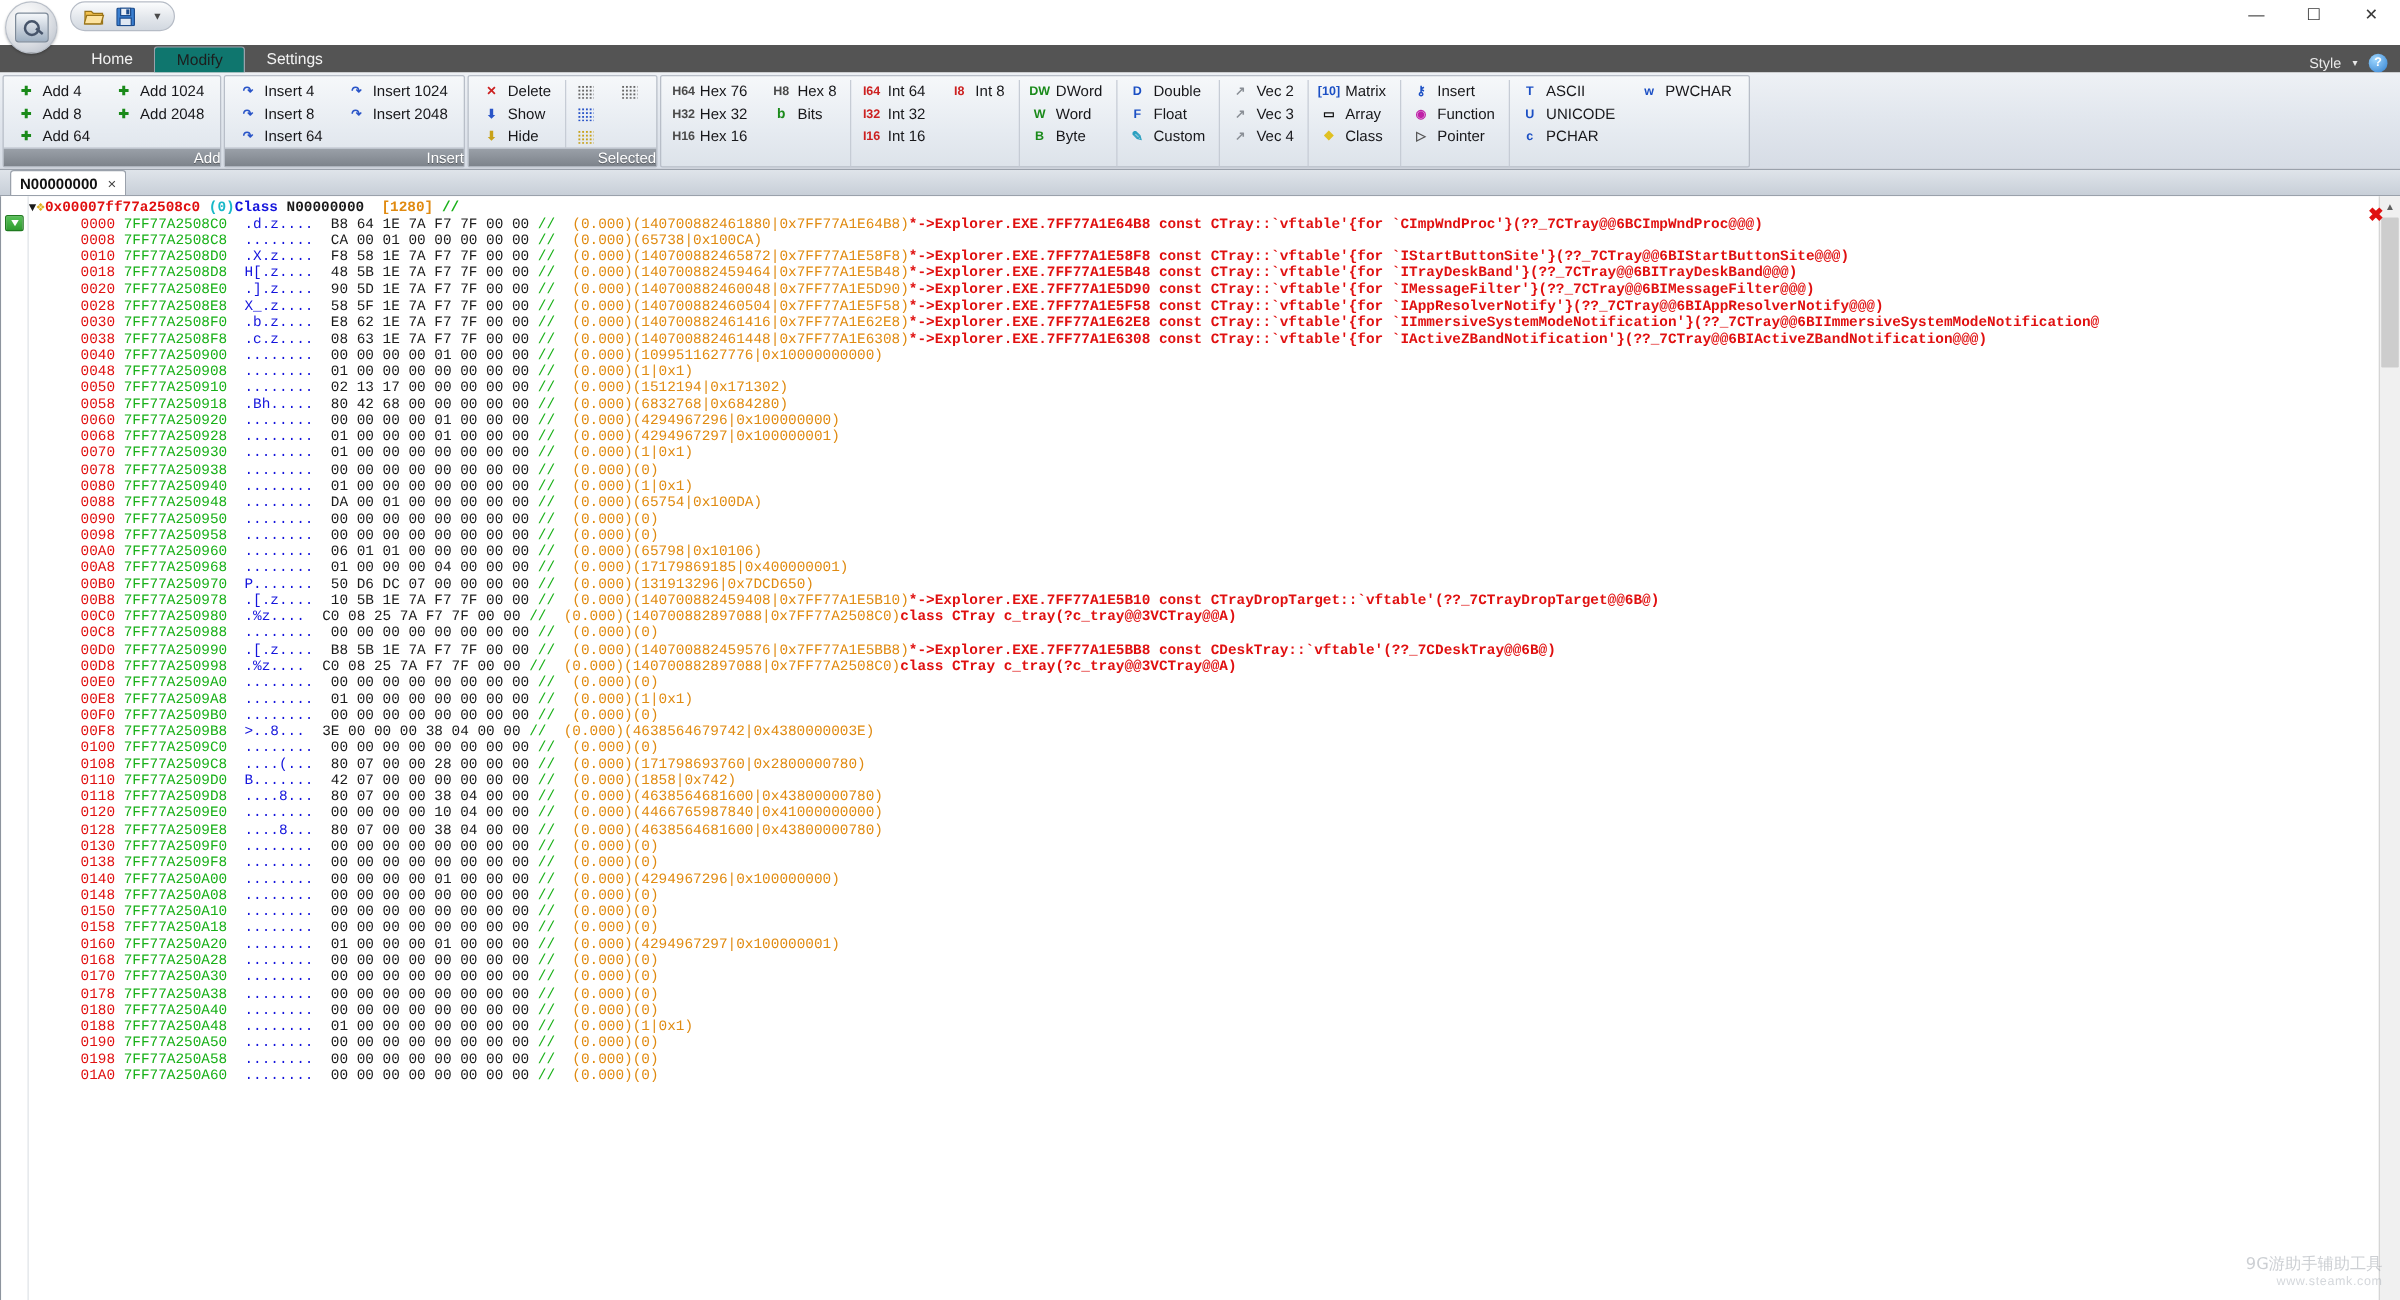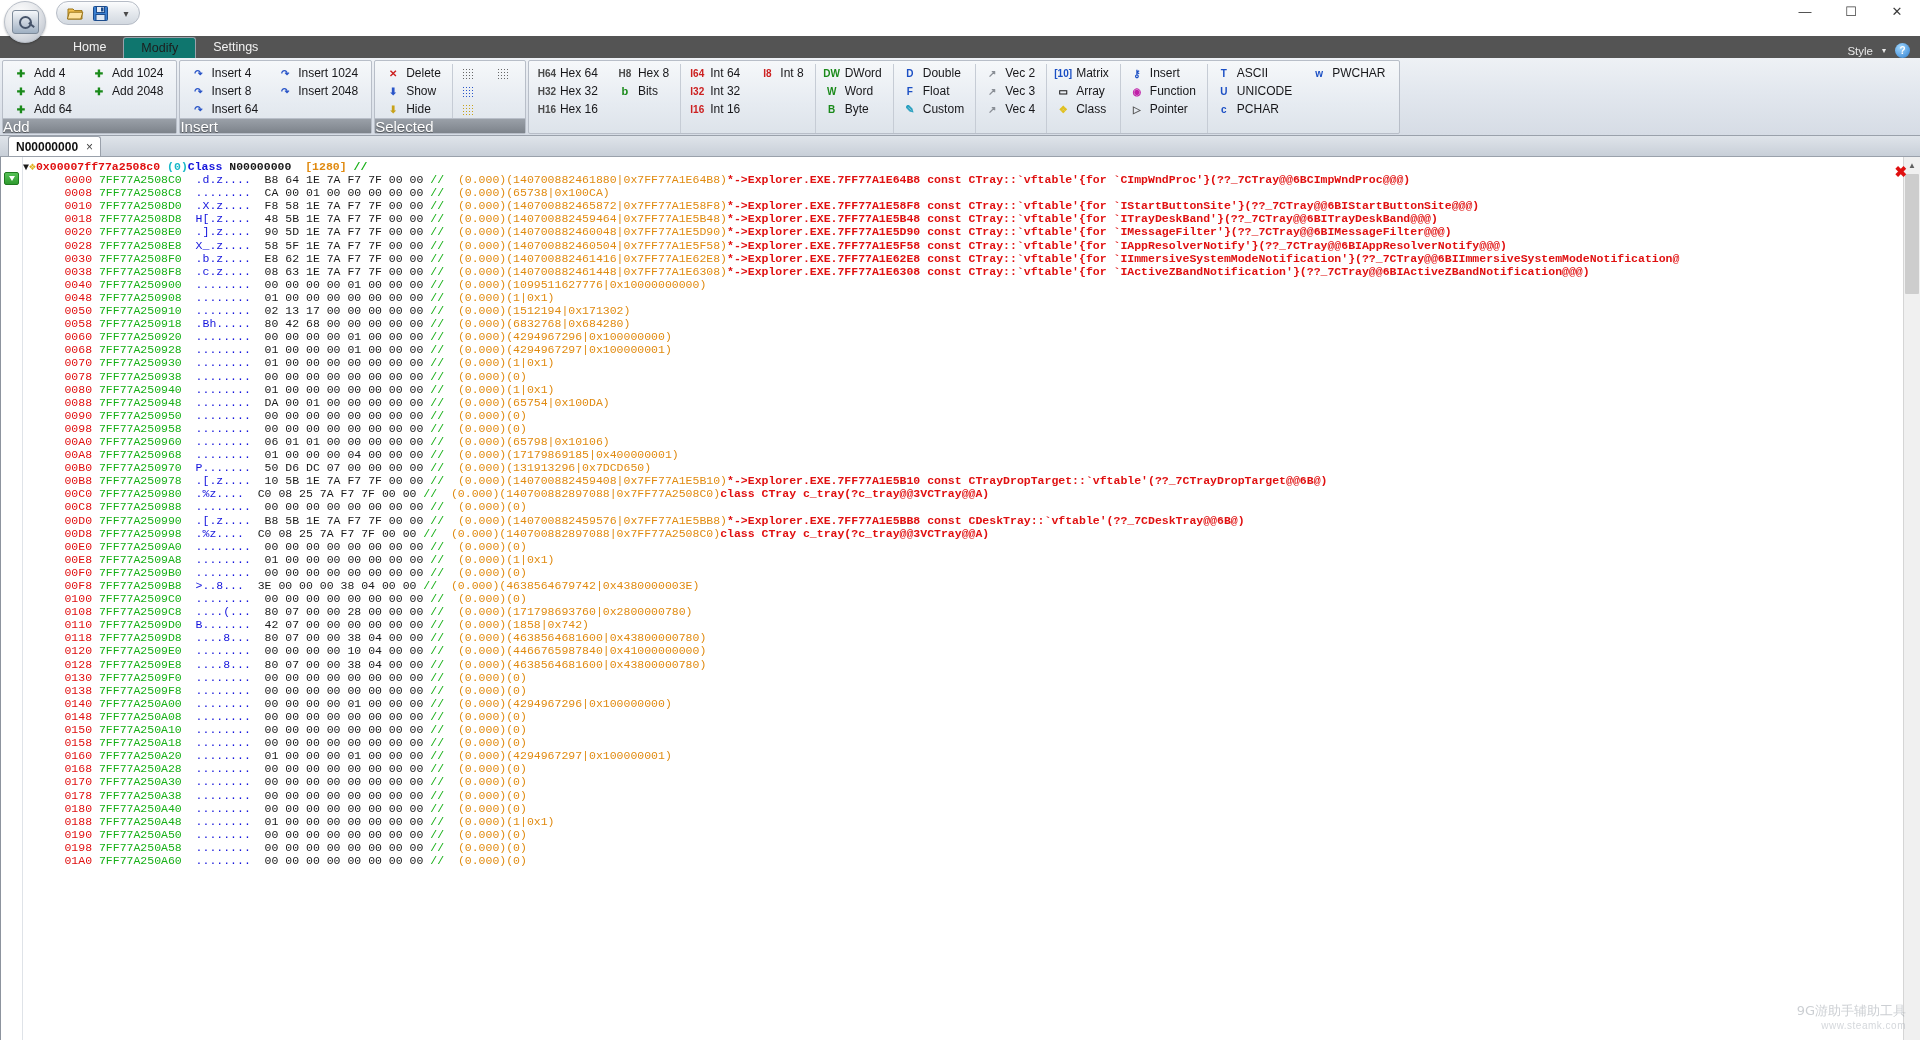--- a/index.html
+++ b/index.html
@@ -184,22 +184,22 @@
   }
   .ritem .gi {
     width: 16px; height: 14px;
     display: flex; align-items: center; justify-content: center;
     font-size: 10px; font-weight: bold;
     flex: 0 0 16px;
   }
   .rgroup-title {
     height: 15px;
     line-height: 15px;
-    text-align: left;
-    font-size: 15px;
+    text-align: right;
+    font-size: 12px;
     color: #ffffff;
     background: linear-gradient(#9aa0a8, #7d838b);
     border-top: 1px solid #b8bec8;
     text-shadow: 0 1px 0 rgba(0,0,0,.35);
   }
 
   
   .ic-plus { color: #1a8a1a; font-size: 13px; }
   .ic-arrow { color: #2a55c8; font-size: 12px; }
   .ic-x { color: #cc2020; font-size: 13px; font-weight: bold; }
@@ -508,21 +508,21 @@
       </div>
     </div>
     <div class="rgroup-title">Selected</div>
   </div>
 
   <div class="rgroup" style="flex:0 0 auto;">
     <div class="rgroup-body">
       <div class="rcol nosep">
         <div class="ritem">
           <span class="gi ic-hex">H64</span>
-          <span>Hex 64</span>
+          <span>Hex 76</span>
         </div>
         <div class="ritem">
           <span class="gi ic-hex">H32</span>
           <span>Hex 32</span>
         </div>
         <div class="ritem">
           <span class="gi ic-hex">H16</span>
           <span>Hex 16</span>
         </div>
       </div>

